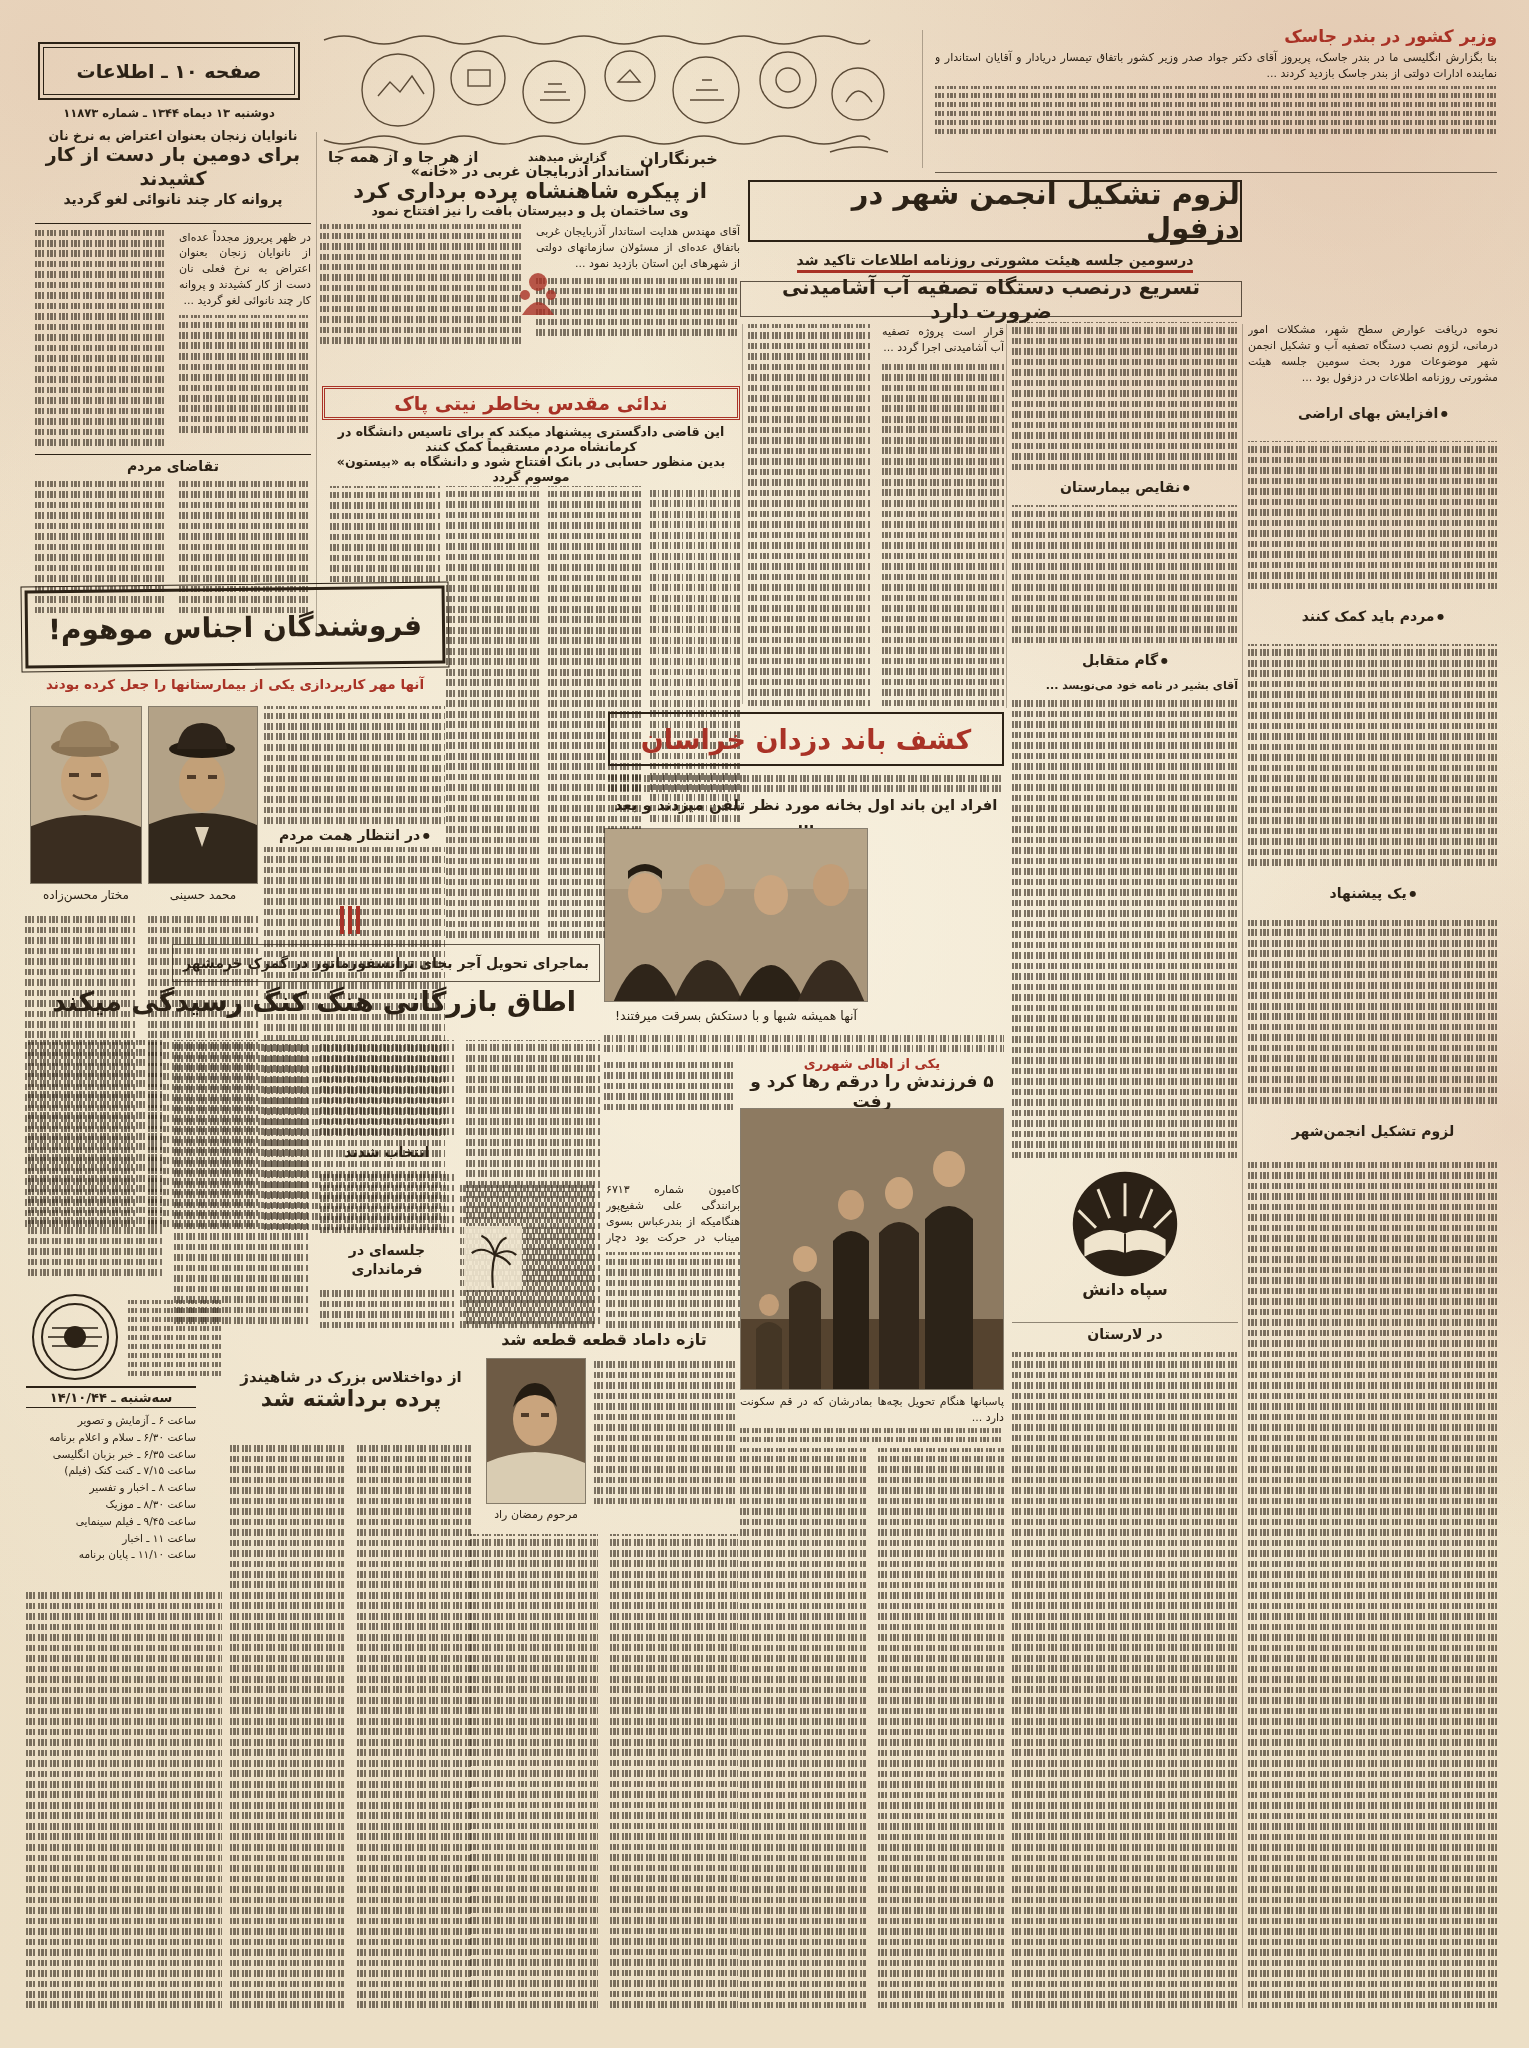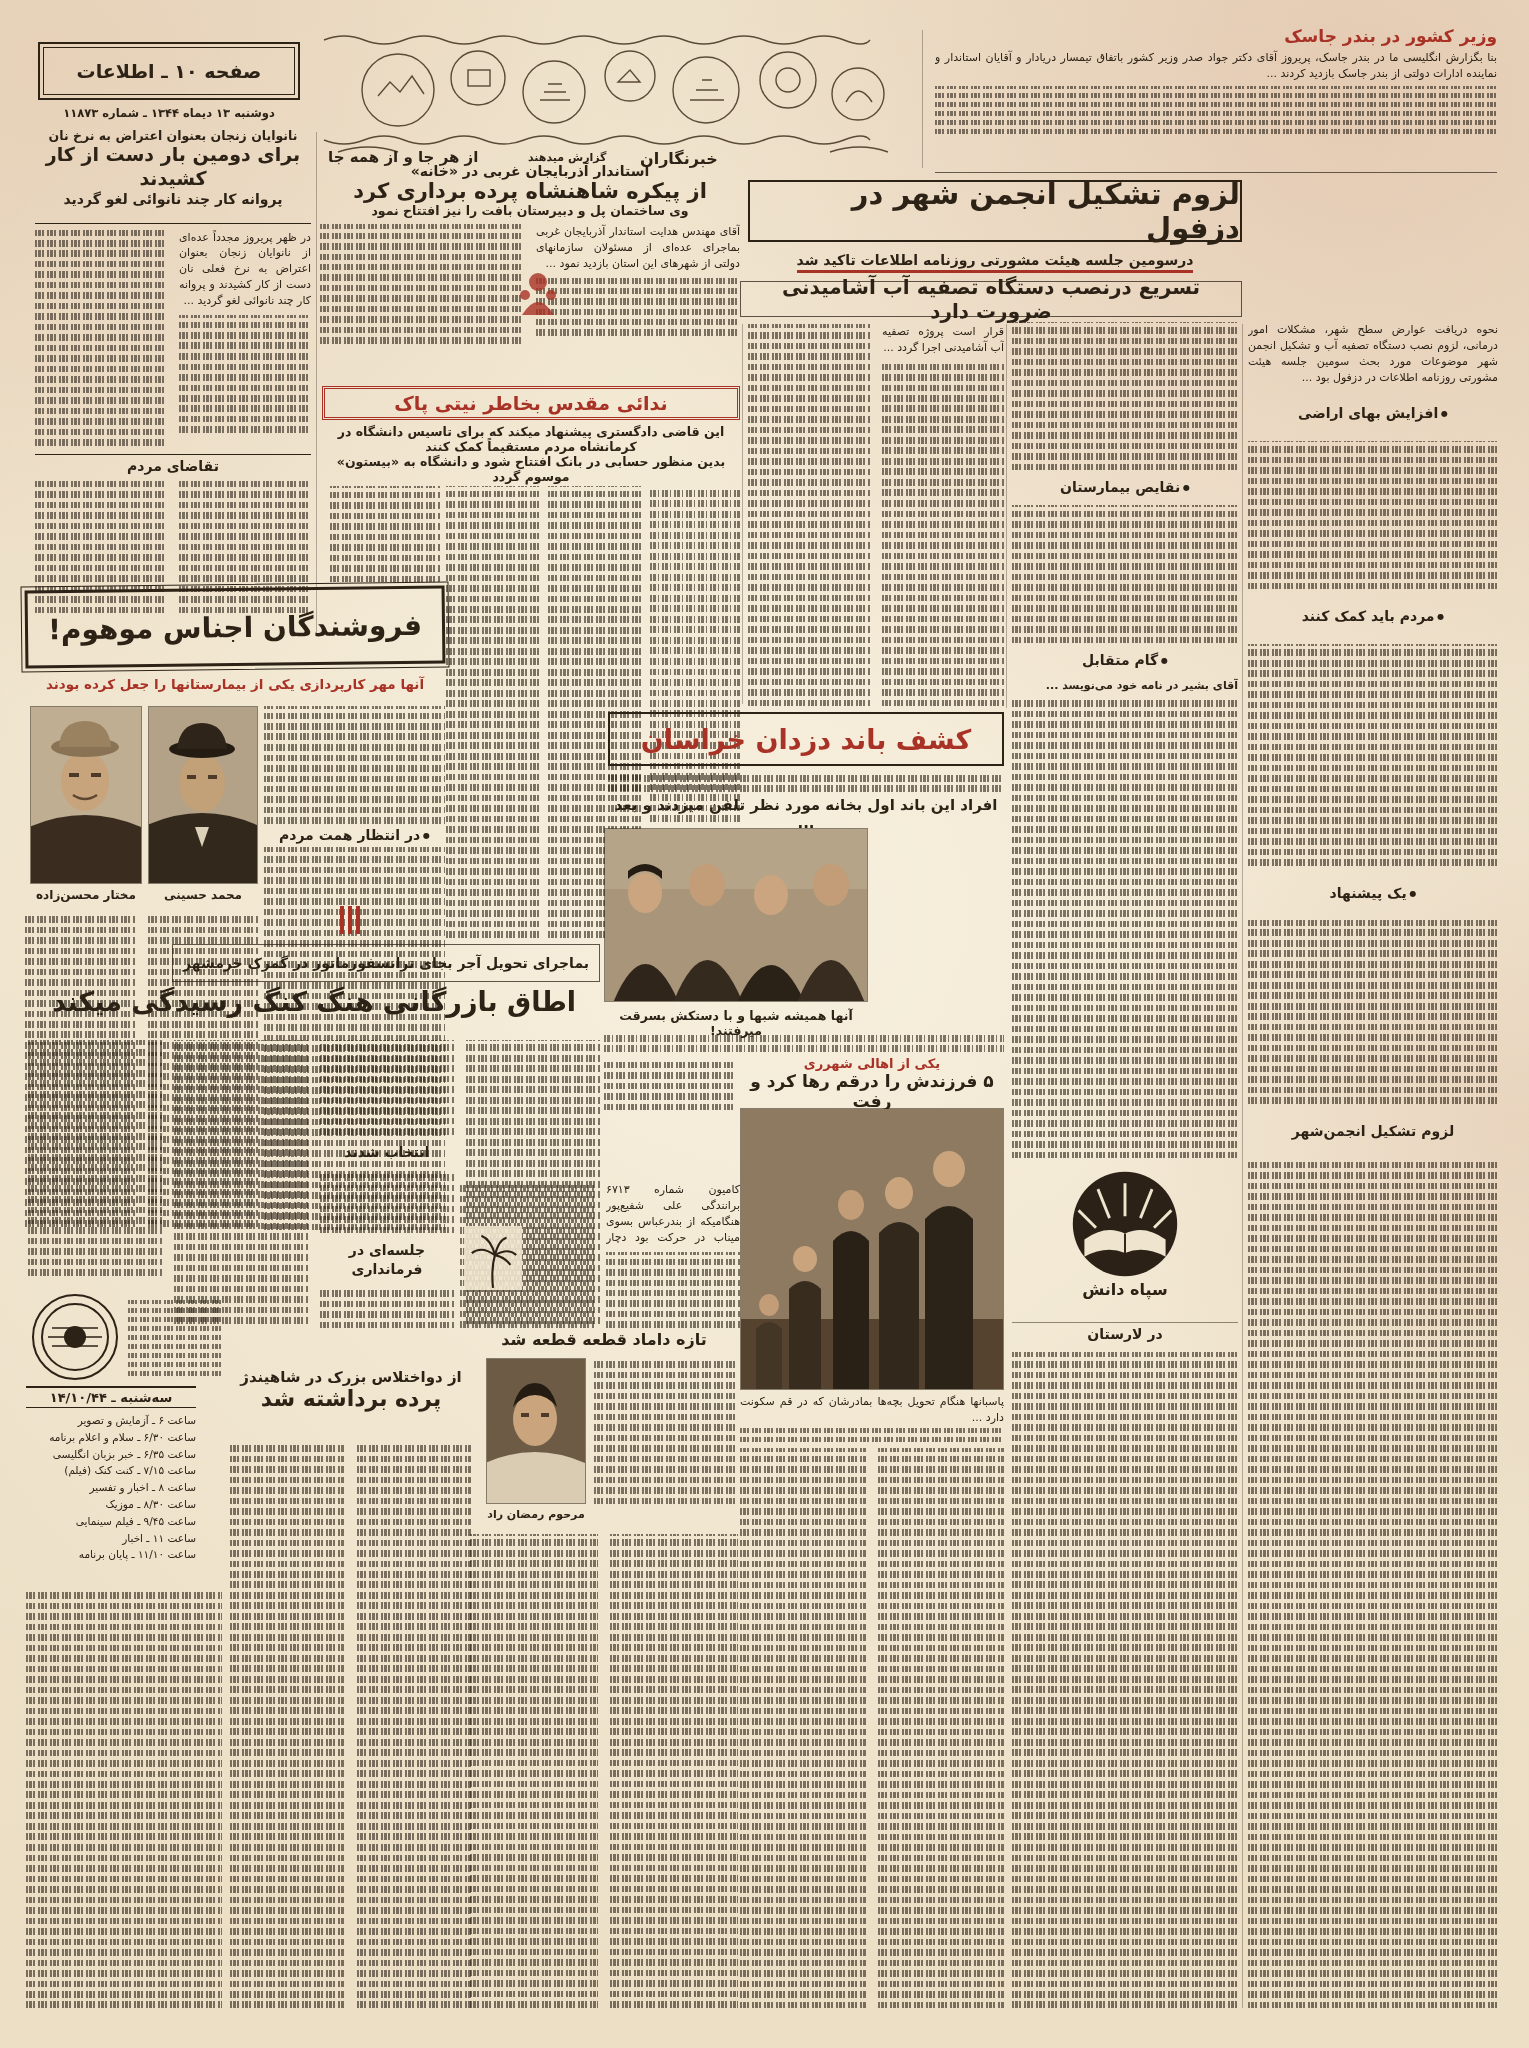--- a/index.html
+++ b/index.html
@@ -36,21 +36,21 @@
     mask-image:repeating-linear-gradient(0deg,#000 0 5.5px,transparent 5.5px 9px);
   }
   .cols{display:flex;gap:12px}
   .col{flex:1;display:flex;flex-direction:column;gap:6px}
   .subhead{font-weight:bold;text-align:center;font-size:14px;line-height:1.35;padding:2px 0}
   .dot::before{content:"● ";font-size:8px;vertical-align:2px}
   .kicker{font-weight:bold;text-align:center;font-size:12.5px}
   .frame{border:2.5px solid var(--ink)}
   .thinframe{border:1.5px solid rgba(44,34,22,.75)}
   .photo{border:1px solid rgba(44,34,22,.55);box-shadow:inset 0 0 16px rgba(55,38,20,.4);overflow:hidden}
-  .cap{font-size:12px;font-weight:bold;text-align:center}
+  .cap{font-size:12px;font-weight:normal;text-align:center}
   .vrule{position:absolute;width:1px;background:rgba(44,34,22,.32)}
   .hrule{position:absolute;height:0;border-top:1.5px solid rgba(44,34,22,.7)}
   .sched{font-size:10.5px;line-height:1.6}
   .sched-head{font-weight:bold;font-size:13px;text-align:center;border-top:2.5px solid var(--ink);border-bottom:1.5px solid var(--ink);padding:2px 0;margin-bottom:4px}
   .redline{border-bottom:3px solid var(--red);padding-bottom:2px}
 </style>
 </head>
 <body>
 
 <div class="sheet">
@@ -121,21 +121,21 @@
     </div>
   </div>
   <div class="vrule" style="left:316px;top:132px;height:502px"></div>
 
   <div class="abs" style="left:320px;top:163px;width:420px;height:218px">
     <div class="b c" style="font-size:14px">استاندار آذربایجان غربی در «خانه»</div>
     <div class="b c" style="font-size:21px">از پیکره شاهنشاه پرده برداری کرد</div>
     <div class="b c" style="font-size:12.5px;margin-bottom:6px">وی ساختمان پل و دبیرستان بافت را نیز افتتاح نمود</div>
     <div class="cols">
       <div class="col">
-        <p class="lead" style="max-height:58px">آقای مهندس هدایت استاندار آذربایجان غربی بماجرای عده‌ای از مسئولان سازمانهای دولتی از شهرهای این استان بازدید نمود ...</p>
+        <p class="lead" style="max-height:58px">آقای مهندس هدایت استاندار آذربایجان غربی باتفاق عده‌ای از مسئولان سازمانهای دولتی از شهرهای این استان بازدید نمود ...</p>
         <div class="sim" style="height:58px"></div>
       </div>
       <div class="col">
           <div class="sim" style="height:120px"></div>
         </div>
     </div>
     <div class="abs" style="left:196px;top:106px;width:44px;height:48px">
       <svg viewBox="0 0 44 48" width="44" height="48">
           <g fill="#a93226" opacity="0.8">
         <circle cx="22" cy="13" r="9"></circle>

